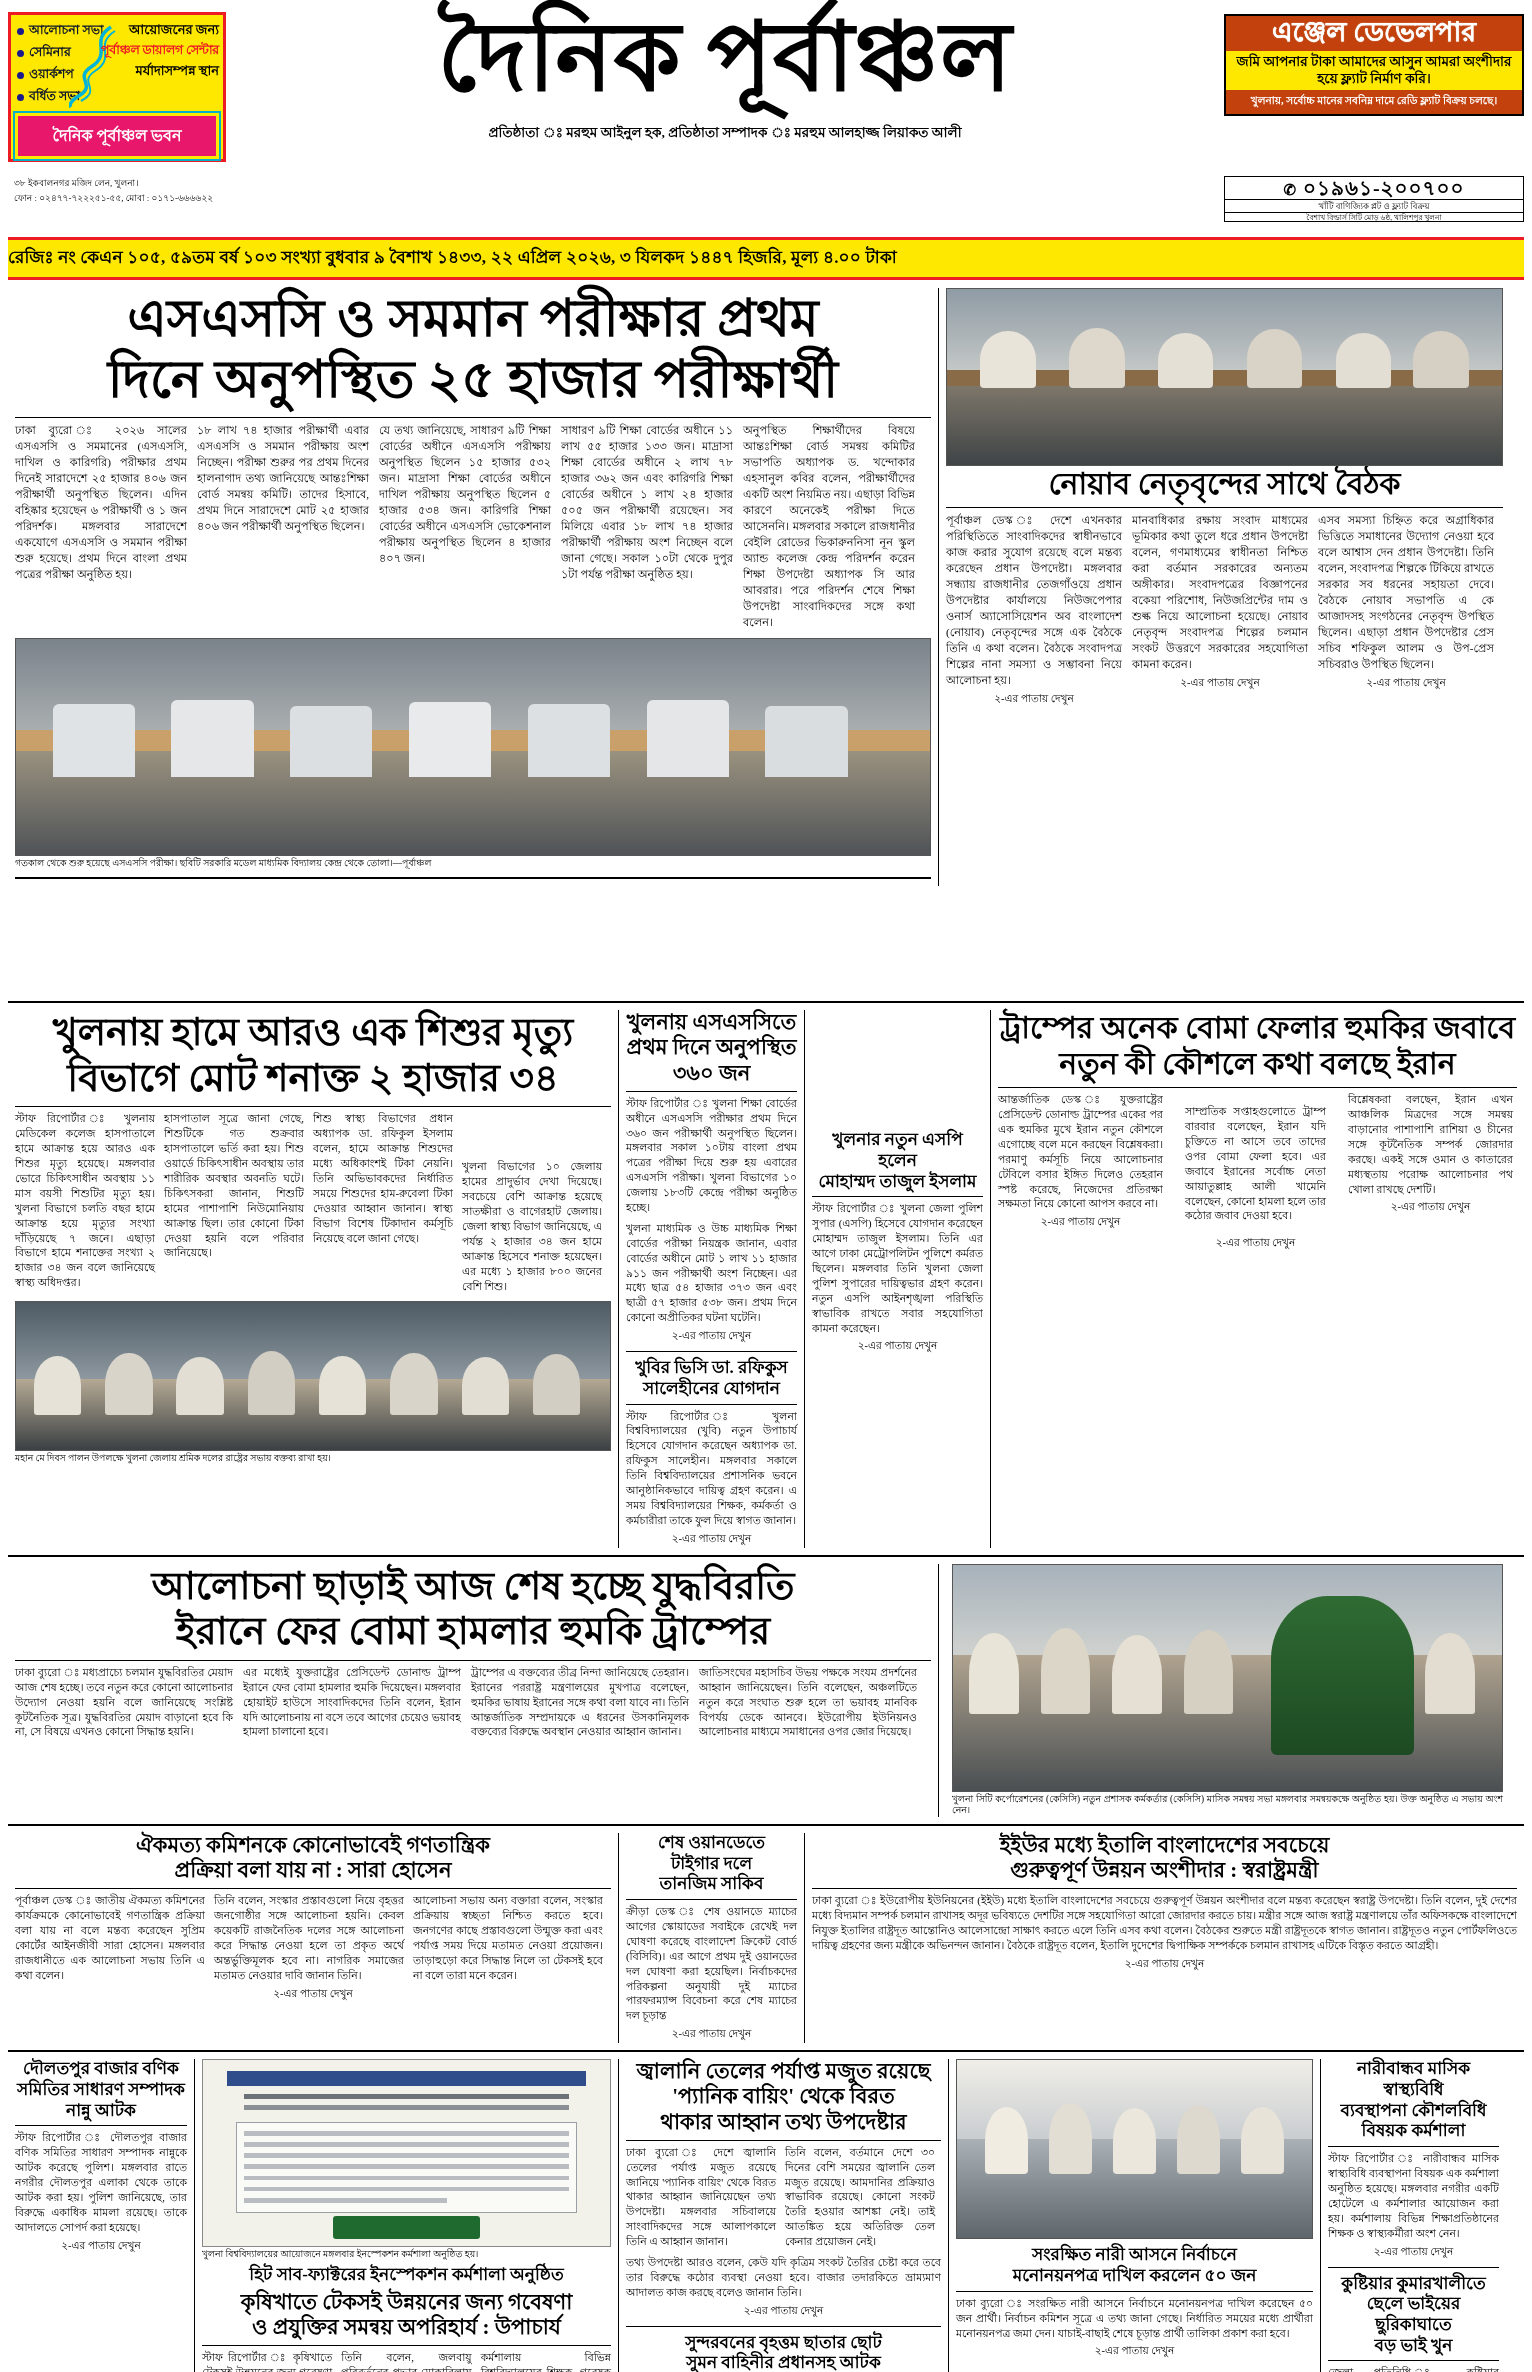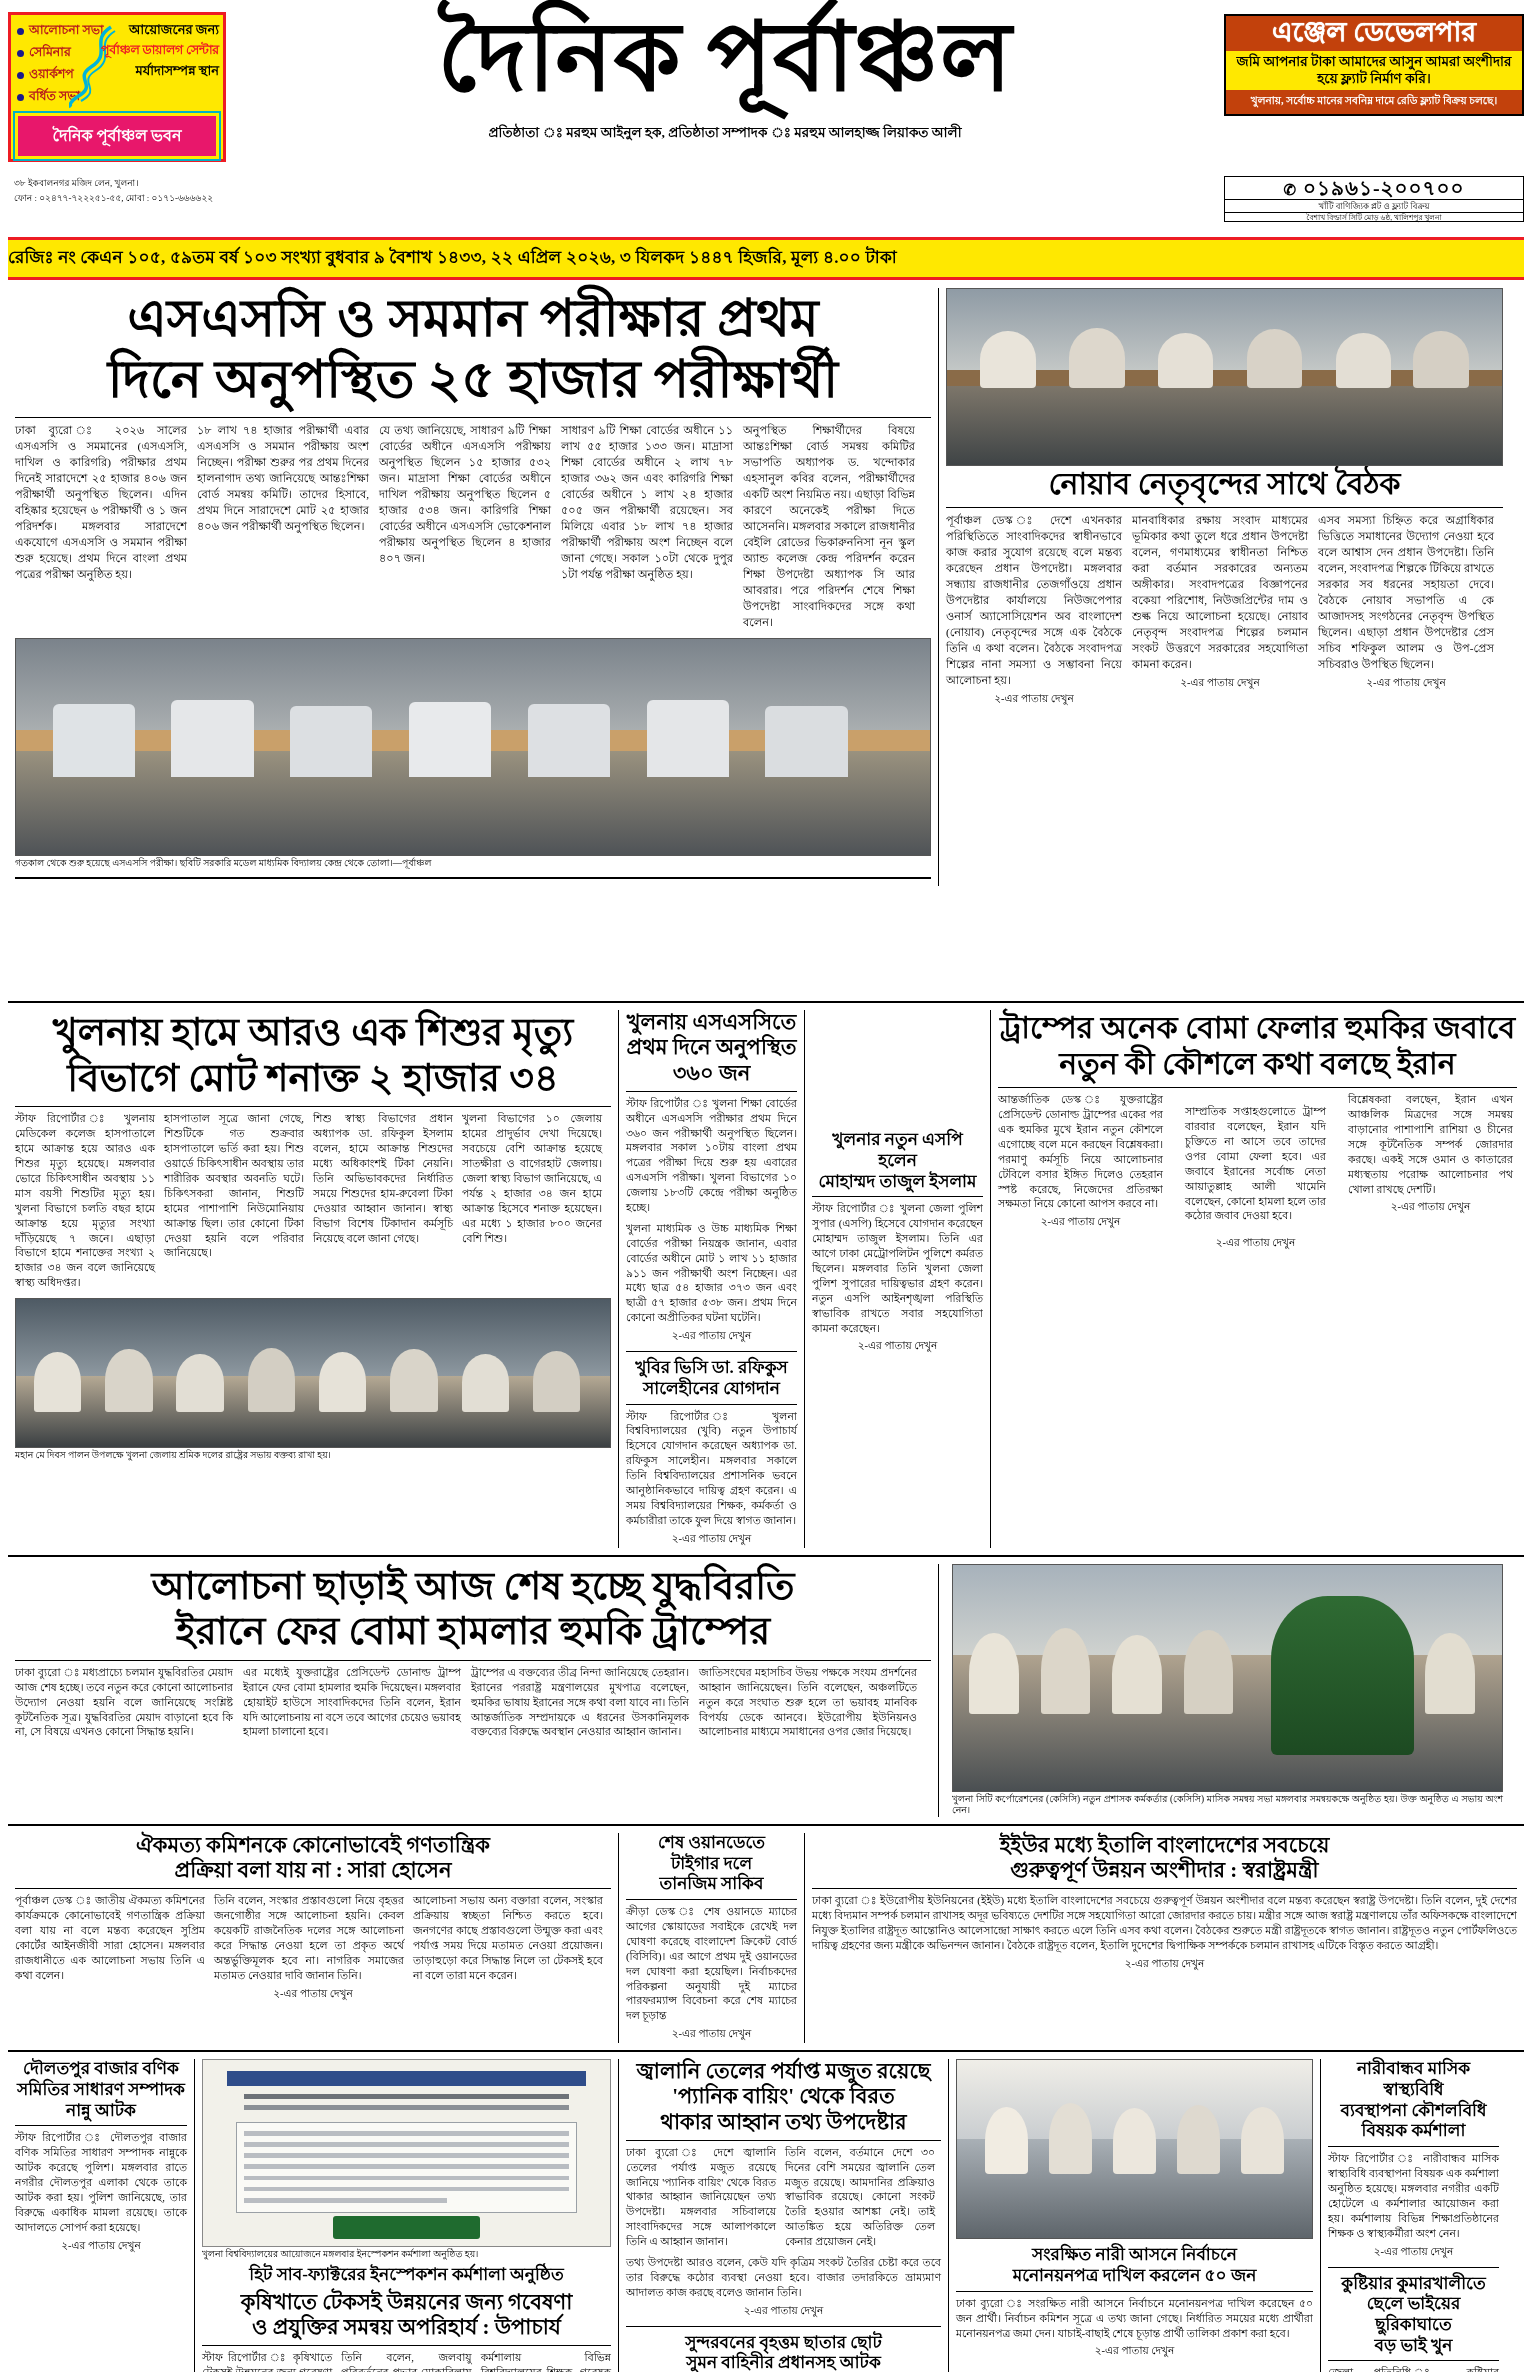--- a/index.html
+++ b/index.html
@@ -18,21 +18,21 @@
 
   .ad-left {
     width:218px; height:150px; flex:0 0 218px;
     border:3px solid #ed1c24; background:#ffe800;
     padding:2px; margin-top:6px; position:relative;
   }
   .ad-left-top { height:92px; position:relative; }
   .ad-bullets { position:absolute; left:4px; top:4px; }
   .ad-bullets div { display:flex; align-items:center; margin-bottom:2px; }
   .dot { width:7px; height:7px; border-radius:50%; background:#1a1a8c; margin-right:5px; flex:0 0 7px;}
-  .ad-bullets span { color:#b91c1c; font-size:12.5px; font-weight:bold; white-space:nowrap; }
+  .ad-bullets span { color:#0f172a; font-size:12.5px; font-weight:bold; white-space:nowrap; }
   .ad-right-lines { position:absolute; right:2px; top:3px; text-align:right; width:128px; }
   .ad-right-lines .l1 { font-size:13px; font-weight:bold; color:#000; }
   .ad-right-lines .l2 { font-size:12.5px; font-weight:bold; color:#ed1c24; letter-spacing:-0.2px;}
   .ad-right-lines .l3 { font-size:13px; font-weight:bold; color:#000; }
   .squiggle { position:absolute; left:56px; top:8px; }
   .ad-left-bottom {
     height:50px; margin-top:2px;
     border:2px solid #00b0c8;
     padding:2px; background:#ffe800;
   }
@@ -278,21 +278,21 @@
         <div class="cols" style="gap:9px;">
           <div style="width:140px;">
               <p class="body-txt tight" style="margin:0;">স্টাফ রিপোর্টার ঃ খুলনায় মেডিকেল কলেজ হাসপাতালে হামে আক্রান্ত হয়ে আরও এক শিশুর মৃত্যু হয়েছে। মঙ্গলবার ভোরে চিকিৎসাধীন অবস্থায় ১১ মাস বয়সী শিশুটির মৃত্যু হয়। খুলনা বিভাগে চলতি বছর হামে আক্রান্ত হয়ে মৃত্যুর সংখ্যা দাঁড়িয়েছে ৭ জনে। এছাড়া বিভাগে হামে শনাক্তের সংখ্যা ২ হাজার ৩৪ জন বলে জানিয়েছে স্বাস্থ্য অধিদপ্তর।</p>
             </div>
           <div style="width:140px;">
               <p class="body-txt tight" style="margin:0;">হাসপাতাল সূত্রে জানা গেছে, শিশুটিকে গত শুক্রবার হাসপাতালে ভর্তি করা হয়। শিশু ওয়ার্ডে চিকিৎসাধীন অবস্থায় তার শারীরিক অবস্থার অবনতি ঘটে। চিকিৎসকরা জানান, শিশুটি হামের পাশাপাশি নিউমোনিয়ায় আক্রান্ত ছিল। তার কোনো টিকা দেওয়া হয়নি বলে পরিবার জানিয়েছে।</p>
             </div>
           <div style="width:140px;">
               <p class="body-txt tight" style="margin:0;">শিশু স্বাস্থ্য বিভাগের প্রধান অধ্যাপক ডা. রফিকুল ইসলাম বলেন, হামে আক্রান্ত শিশুদের মধ্যে অধিকাংশই টিকা নেয়নি। তিনি অভিভাবকদের নির্ধারিত সময়ে শিশুদের হাম-রুবেলা টিকা দেওয়ার আহ্বান জানান। স্বাস্থ্য বিভাগ বিশেষ টিকাদান কর্মসূচি নিয়েছে বলে জানা গেছে।</p>
             </div>
-          <div style="width:140px;">
+          <div style="width:140px;margin-top:48px;">
               <p class="body-txt tight" style="margin:0;">খুলনা বিভাগের ১০ জেলায় হামের প্রাদুর্ভাব দেখা দিয়েছে। সবচেয়ে বেশি আক্রান্ত হয়েছে সাতক্ষীরা ও বাগেরহাট জেলায়। জেলা স্বাস্থ্য বিভাগ জানিয়েছে, এ পর্যন্ত ২ হাজার ৩৪ জন হামে আক্রান্ত হিসেবে শনাক্ত হয়েছেন। এর মধ্যে ১ হাজার ৮০০ জনের বেশি শিশু।</p>
             </div>
         </div>
         <div class="photo ph3" style="height:150px;margin-top:8px;">
           <div style="position:absolute;left:0;right:0;top:0;height:52%;background:linear-gradient(180deg,#4e5a64,#8d98a0);"></div>
           <div style="position:absolute;left:0;right:0;top:52%;bottom:0;background:linear-gradient(180deg,#b5a994,#3b4043);"></div>
           <div style="position:absolute;left:3%;top:36%;width:8%;height:40%;background:#e6e2d8;border-radius:50% 50% 3px 3px;"></div>
           <div style="position:absolute;left:15%;top:34%;width:8%;height:42%;background:#d9d4c9;border-radius:50% 50% 3px 3px;"></div>
           <div style="position:absolute;left:27%;top:37%;width:8%;height:39%;background:#e2ded4;border-radius:50% 50% 3px 3px;"></div>
           <div style="position:absolute;left:39%;top:33%;width:8%;height:43%;background:#d3cec3;border-radius:50% 50% 3px 3px;"></div>

